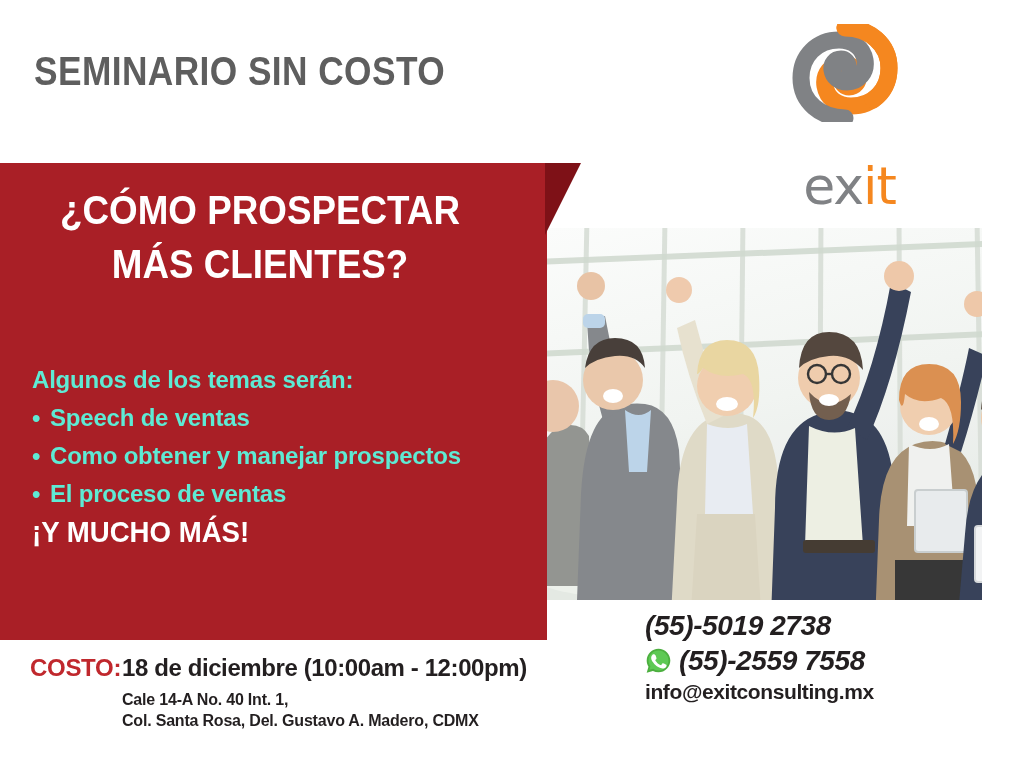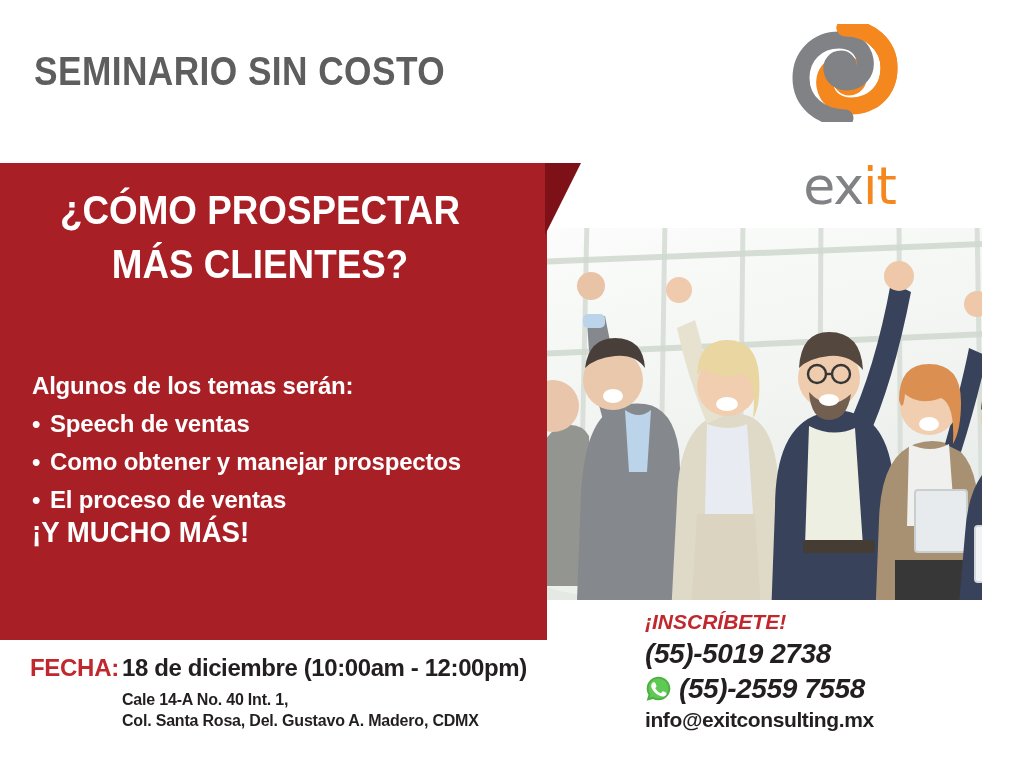--- a/index.html
+++ b/index.html
@@ -65,22 +65,22 @@
     font-family:"Liberation Sans Narrow","Liberation Sans",sans-serif;
     font-weight:bold;
     font-size:40px;
     line-height:54px;
     color:#ffffff;
     transform:scaleX(0.92);
     transform-origin:center center;
   }
 
   .topics {
-    position:absolute; left:32px; top:204px; width:490px;
-    color:#ffffff;
+    position:absolute; left:32px; top:198px; width:490px;
+    color:#5eead4;
   }
   .topics-intro {
     font-size:24px; font-weight:bold; line-height:38px; letter-spacing:-0.2px;
   }
   .topics-list { list-style:none; }
   .topics-list li {
     font-size:24px; font-weight:bold; line-height:38px; letter-spacing:-0.2px;
     padding-left:18px; position:relative;
   }
   .topics-list li::before {
@@ -259,31 +259,30 @@
         <li>El proceso de ventas</li>
       </ul>
     </div>
 
     <div class="mucho-mas">¡Y MUCHO MÁS!</div>
   </div>
   <div class="ribbon-fold"></div>
 
   <div class="details">
     <div class="detail-row">
-      <span class="detail-label">FECHA:</span>
+      <span class="detail-label">COSTO:</span>
       <span class="detail-value-date">18 de diciembre (10:00am - 12:00pm)</span>
     </div>
     <div class="address">
       <div>Cale 14-A No. 40 Int. 1,</div>
       <div>Col. Santa Rosa, Del. Gustavo A. Madero, CDMX</div>
     </div>
   </div>
 
   <div class="contact">
-    <div class="inscribete">¡INSCRÍBETE!</div>
     <div class="phone">(55)-5019 2738</div>
     <div class="phone phone-wa">
       <span class="wa-icon">
         <svg viewBox="0 0 32 32" xmlns="http://www.w3.org/2000/svg" aria-hidden="true">
           <path d="M16 2 C8.3 2 2 8.3 2 16 c0 2.7 0.8 5.2 2.1 7.3 L2 30.5 l7.4 -2 C11.4 29.5 13.6 30 16 30 c7.7 0 14 -6.3 14 -14 S23.7 2 16 2 z" fill="#4caf3f"></path>
           <path d="M16 4.2 C9.5 4.2 4.2 9.5 4.2 16 c0 2.5 0.8 4.9 2.2 6.8 l-1.2 4.3 l4.4 -1.2 c1.9 1.2 4.1 1.9 6.4 1.9 c6.5 0 11.8 -5.3 11.8 -11.8 S22.5 4.2 16 4.2 z" fill="#5ec954"></path>
           <path d="M11.8 9.4 c-0.3 -0.7 -0.6 -0.7 -0.9 -0.7 h-0.8 c-0.3 0 -0.8 0.1 -1.2 0.6 c-0.4 0.5 -1.6 1.5 -1.6 3.7 c0 2.2 1.6 4.3 1.8 4.6 c0.2 0.3 3.1 5 7.7 6.8 c3.8 1.5 4.6 1.2 5.4 1.1 c0.8 -0.1 2.6 -1.1 3 -2.1 c0.4 -1 0.4 -1.9 0.3 -2.1 c-0.1 -0.2 -0.4 -0.3 -0.9 -0.5 c-0.4 -0.2 -2.6 -1.3 -3 -1.4 c-0.4 -0.1 -0.7 -0.2 -1 0.2 c-0.3 0.5 -1.1 1.4 -1.3 1.7 c-0.2 0.3 -0.5 0.3 -0.9 0.1 c-0.4 -0.2 -1.9 -0.7 -3.6 -2.2 c-1.3 -1.2 -2.2 -2.6 -2.5 -3.1 c-0.2 -0.4 0 -0.7 0.2 -0.9 c0.2 -0.2 0.4 -0.5 0.7 -0.8 c0.2 -0.3 0.3 -0.4 0.4 -0.7 c0.1 -0.3 0.1 -0.5 0 -0.8 c-0.1 -0.2 -0.9 -2.4 -1.3 -3.3 z" fill="#ffffff"></path>
         </svg>
       </span>
       <span>(55)-2559 7558</span>

